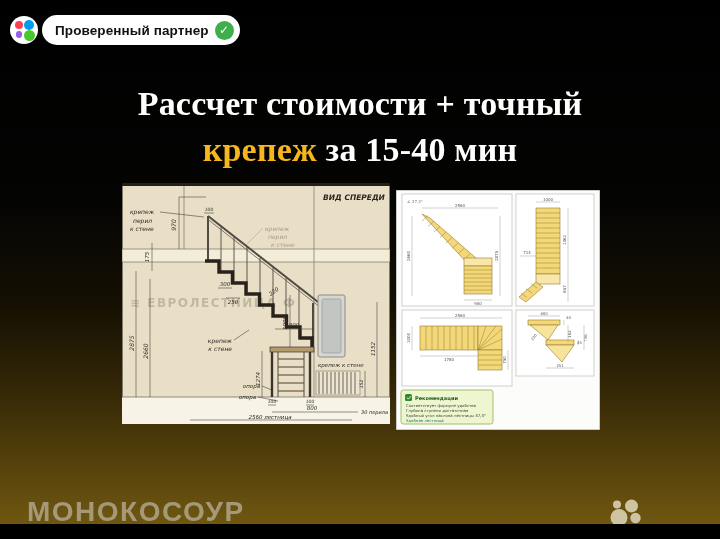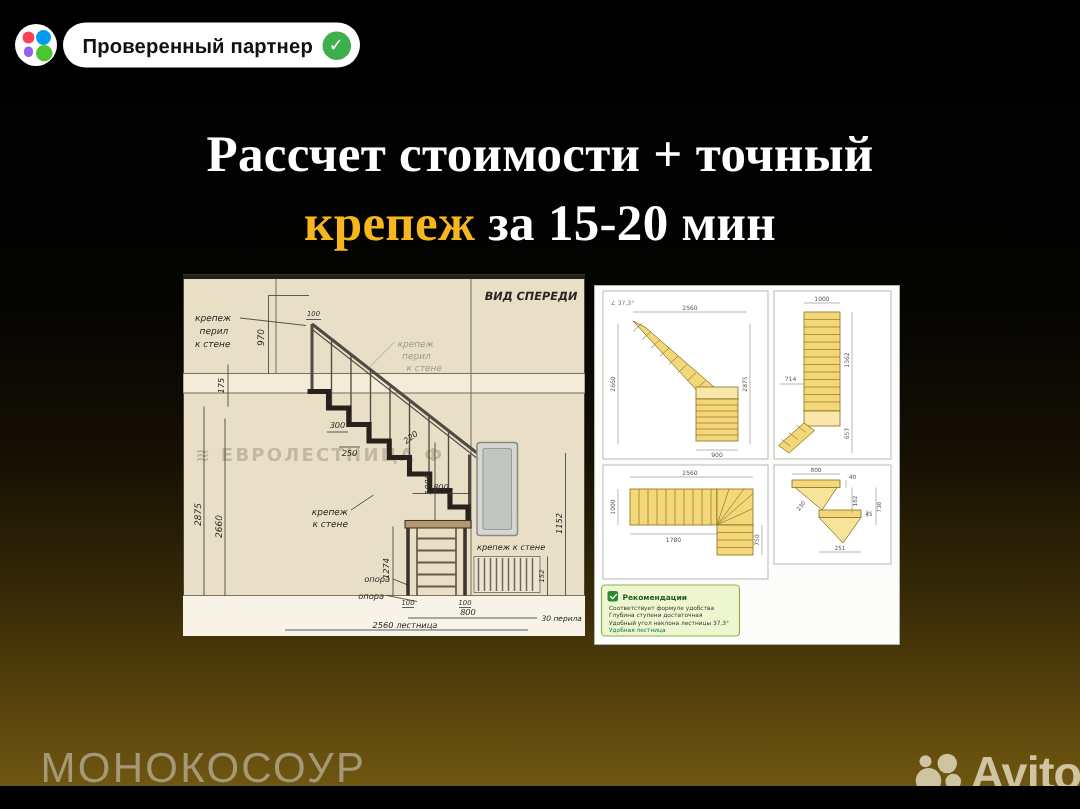--- a/index.html
+++ b/index.html
@@ -23,21 +23,21 @@
   .headline{position:absolute;left:0;right:0;top:81px;text-align:center;color:#fff;
     font-size:34px;line-height:46px;font-weight:800;letter-spacing:.2px;font-family:Liberation Serif, serif;}
   .headline .hl{color:#f5b61e;}
   
   .panel{position:absolute;}
   .panel-left{left:122px;top:183px;width:268px;height:241px;}
   .panel-right{left:396px;top:190px;width:204px;height:240px;}
   svg{display:block;}
   .dwg text{font-family:"DejaVu Sans",sans-serif;}
   
-  .brand{position:absolute;left:27px;top:496px;font-size:28px;font-weight:normal;letter-spacing:1.5px;color:#b6ad96;opacity:.78;}
+  .brand{position:absolute;left:27px;top:496px;font-size:28px;font-weight:bold;letter-spacing:1.5px;color:#b6ad96;opacity:.78;}
   .avito{position:absolute;left:610px;top:498px;display:flex;align-items:center;gap:3px;opacity:.88;}
   .avito .word{font-size:31px;font-weight:bold;color:#ddd4b6;letter-spacing:-.5px;}
 </style>
 </head>
 <body>
 
 <div class="canvas">
 
   <div class="badge-row">
     <div class="dots-logo">
@@ -47,21 +47,21 @@
       <i class="d-green"></i>
     </div>
     <div class="badge-pill">
       <span class="txt">Проверенный партнер</span>
       <span class="check-circle">✓</span>
     </div>
   </div>
 
   <div class="headline">
     <span>Рассчет стоимости + точный</span><br>
-    <span class="hl">крепеж</span><span> за 15-20 мин</span>
+    <span class="hl">крепеж</span><span> за 15-40 мин</span>
   </div>
 
   <div class="panel panel-left">
   <svg class="dwg" viewBox="0 0 268 241" width="268" height="241">
     <rect x="0" y="0" width="268" height="241" fill="#e9dfc7" stroke="#3c372f" stroke-width="1.2"></rect>
     <rect x="0" y="0" width="268" height="3" fill="#23201a"></rect>
 
     <rect x="0" y="66" width="268" height="13" fill="#f3ecd9" stroke="#7a7264" stroke-width="0.7"></rect>
 
     <rect x="0" y="214" width="268" height="27" fill="#f7f3e7"></rect>
@@ -359,16 +359,15 @@
   <div class="brand">МОНОКОСОУР</div>
   <div class="avito">
     <svg width="34" height="30" viewBox="0 0 34 30">
       <g fill="#ddd4b6">
         <circle cx="7" cy="6.5" r="4"></circle>
         <circle cx="21.5" cy="8" r="6.5"></circle>
         <circle cx="9" cy="19.5" r="8.5"></circle>
         <circle cx="25.5" cy="20" r="5.2"></circle>
       </g>
     </svg>
-    <span class="word">Avito</span>
   </div>
 
 </div>
 
 </body></html>

